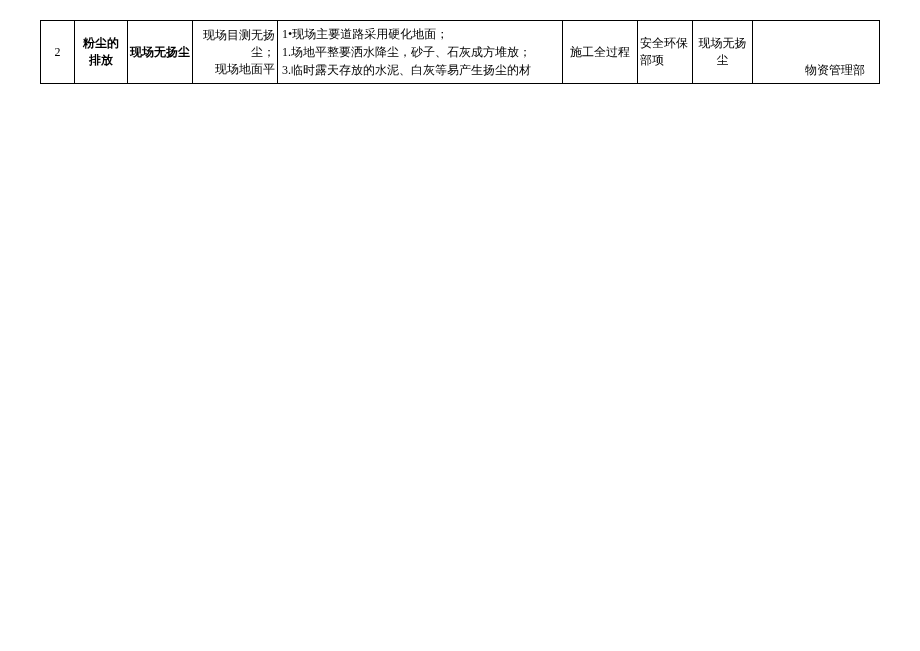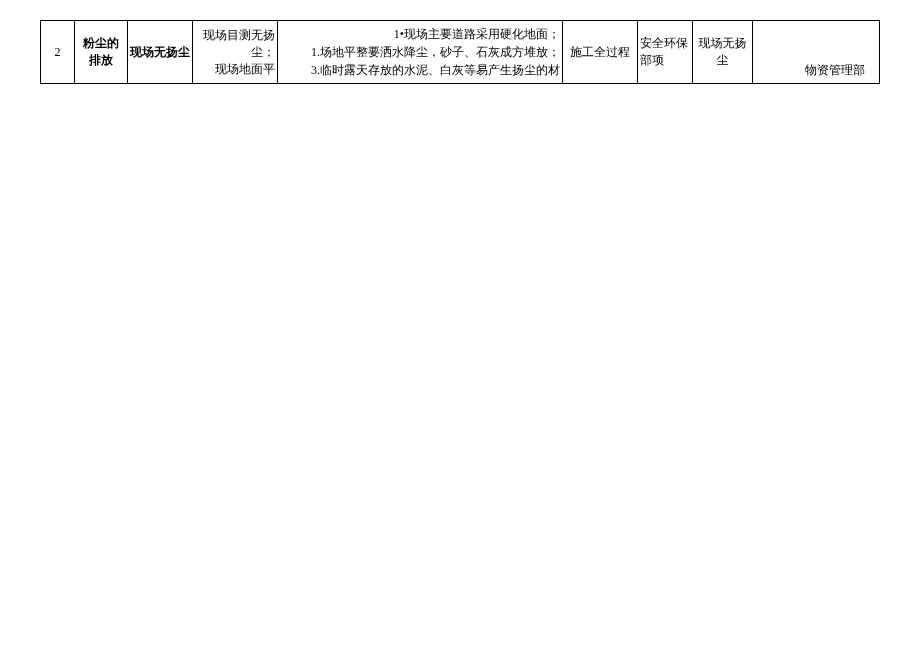--- a/index.html
+++ b/index.html
@@ -22,21 +22,21 @@
     td {
       border: 1px solid #000;
       padding: 4px 2px;
       vertical-align: middle;
       overflow: hidden;
     }
     .col-num { width: 34px; text-align: center; }
     .col-item { width: 53px; text-align: center; font-weight: bold; }
     .col-goal { width: 65px; text-align: center; font-weight: bold; }
     .col-method { width: 85px; text-align: right; }
-    .col-measures { width: 285px; text-align: right; padding-left: 4px; line-height: 1.5; }
+    .col-measures { width: 285px; text-align: left; padding-left: 4px; line-height: 1.5; }
     .col-phase { width: 75px; text-align: center; }
     .col-dept { width: 55px; text-align: left; font-family: Liberation Mono, monospace; }
     .col-proj { width: 60px; text-align: center; }
     .col-mgmt { width: auto; text-align: center; vertical-align: bottom; border-bottom: 1px solid #fff;}
     .col-mgmt .mgmt-inner { text-align: right; padding-right: 12px; }
     
     .col-mgmt { border-bottom: 1px solid #000; }
   </style>
 </head>
 <body>

